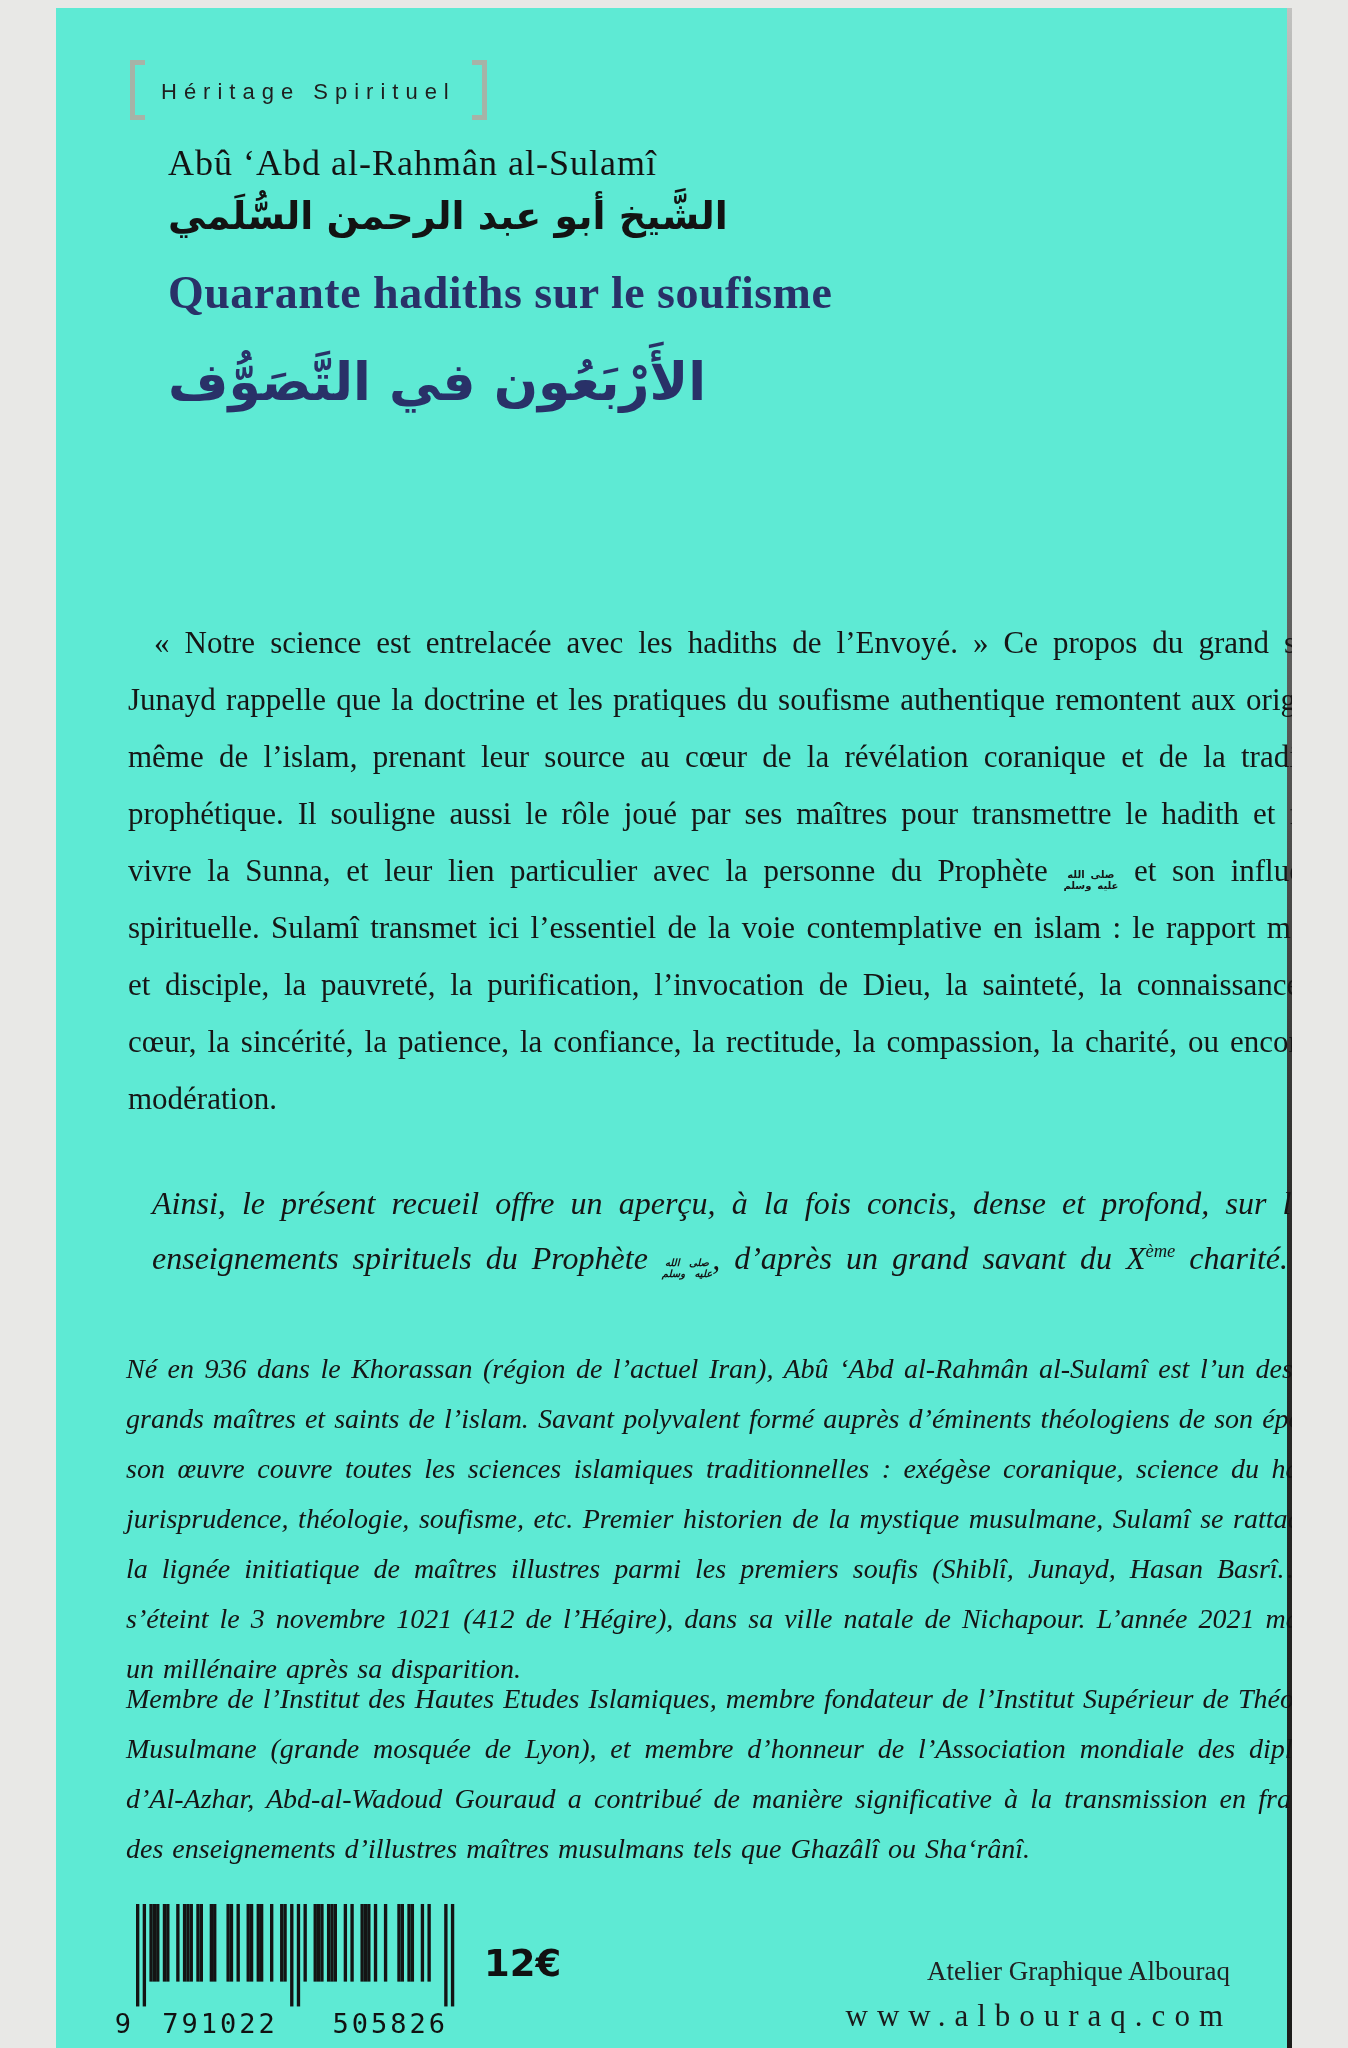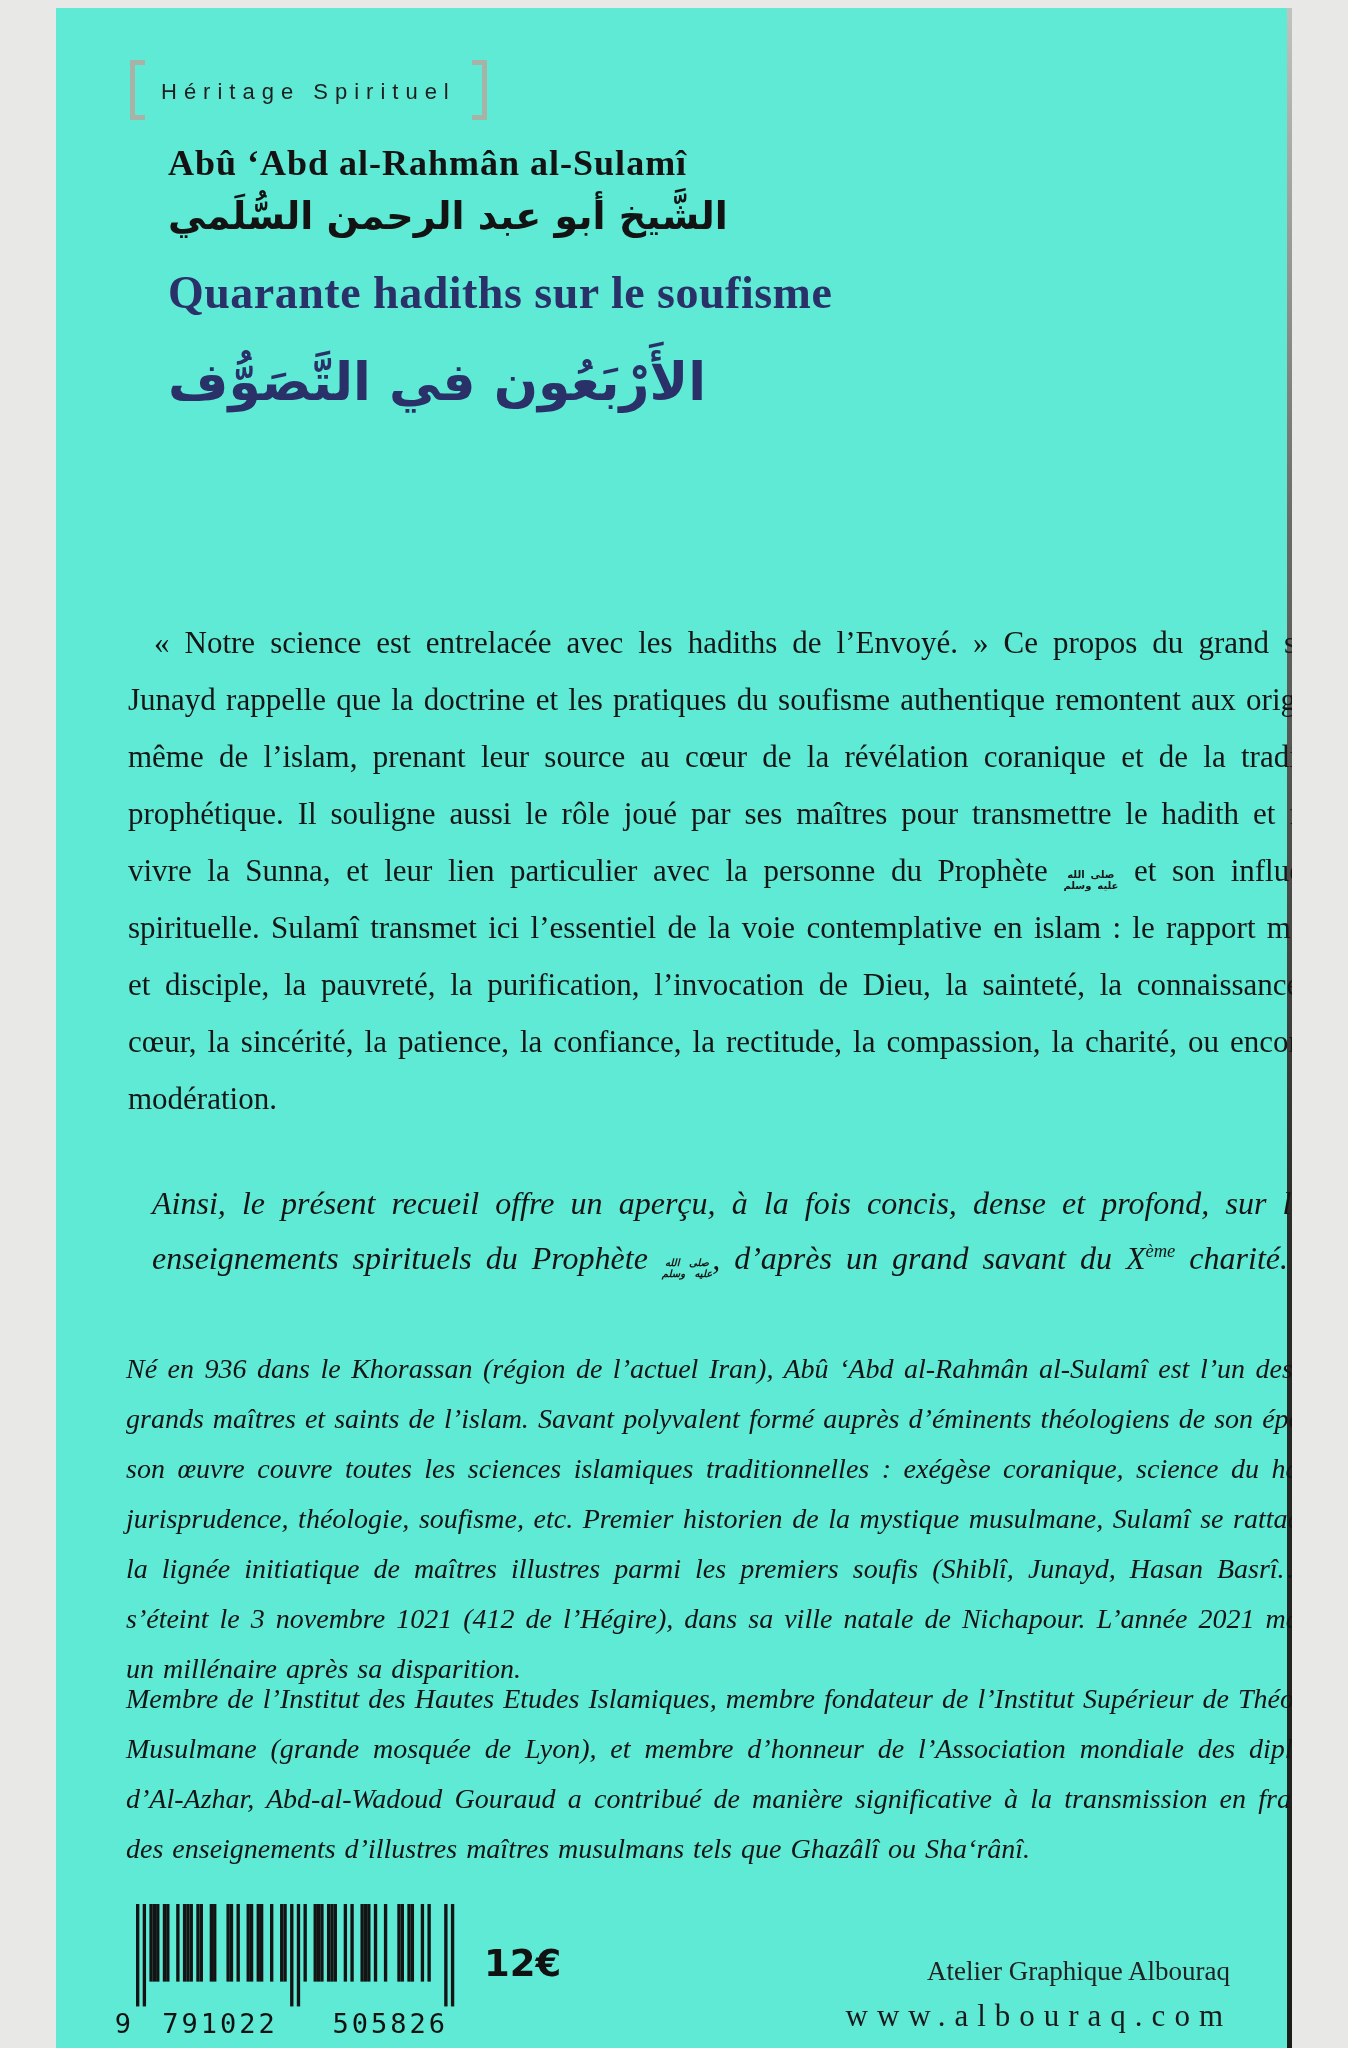--- a/index.html
+++ b/index.html
@@ -32,21 +32,21 @@
   .bracket{display:inline-block;width:15px;height:60px;border:5px solid var(--sage);}
   .bracket.l{border-right:none;}
   .bracket.r{border-left:none;}
   .logo-text{
     font-family:"Liberation Sans", sans-serif;
     font-size:22px;letter-spacing:7px;color:#1f1f1f;
     padding-top:3px;white-space:nowrap;
   }
   .author{
     position:absolute;top:134px;left:112px;
-    font-size:36px;font-weight:bold;letter-spacing:1px;color:#131313;
+    font-size:36px;font-weight:normal;letter-spacing:1px;color:#131313;
     white-space:nowrap;
     text-align:right;
   }
   .author-ar{
     position:absolute;top:186px;left:112px;
     font-family:"DejaVu Sans", sans-serif;
     font-size:38px;font-weight:bold;color:#131313;
     direction:rtl;white-space:nowrap;
   }
   .title-fr{

